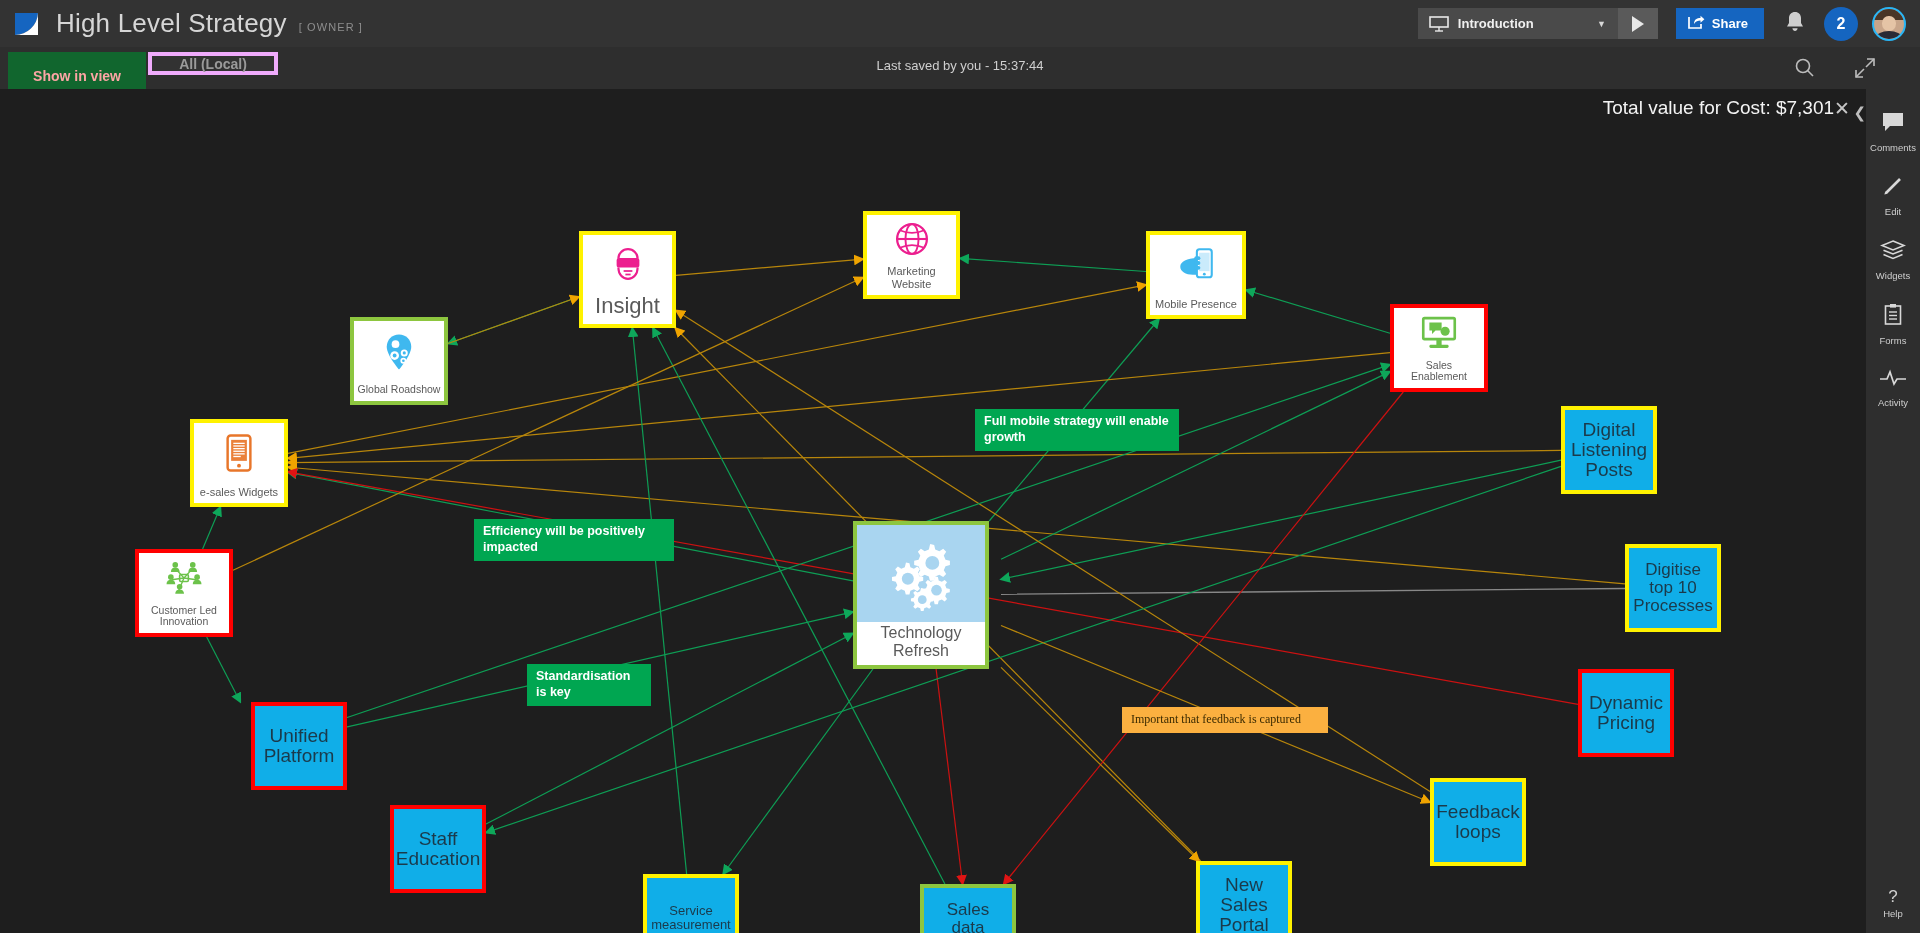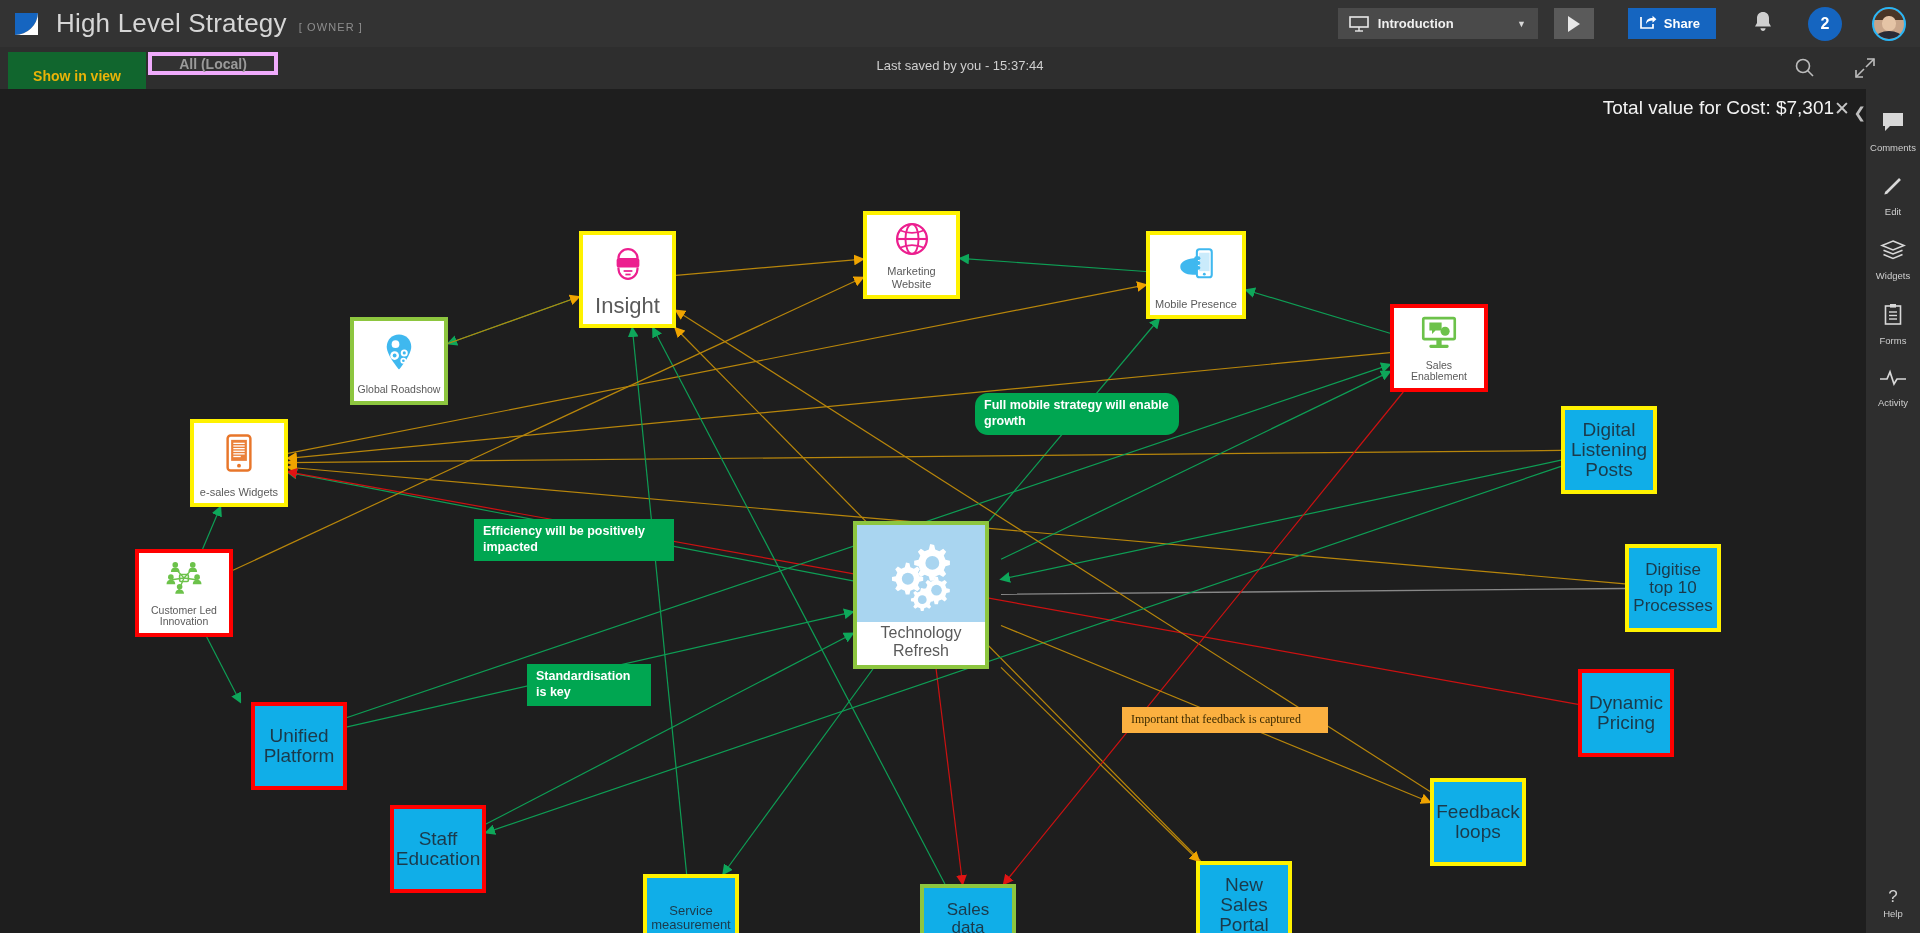--- a/index.html
+++ b/index.html
@@ -24,21 +24,21 @@
   .app-title {
     margin-left: 14px; font-size: 26px; color: #d6d6d6; font-weight: 400;
     letter-spacing: .2px; white-space: nowrap;
   }
   .owner-tag {
     margin-left: 12px; font-size: 11px; color: #8e8e8e; letter-spacing: 1.1px;
     white-space: nowrap; padding-top: 6px;
   }
   .topbar-right {
     position: absolute; right: 0; top: 0; height: 47px;
-    display: flex; align-items: center; gap: 16px;
+    display: flex; align-items: center; gap: 0;
   }
   .scene-select {
     display: flex; align-items: center; height: 31px; background: #4a4a4a;
     min-width: 200px; padding: 0 0 0 10px; cursor: pointer;
   }
   .scene-select .mon { width: 22px; height: 18px; margin-right: 8px; }
   .scene-name { font-size: 13px; color: #f0f0f0; font-weight: bold; flex: 1; white-space: nowrap; }
   .caret-dn { font-size: 9px; color: #d8d8d8; margin: 0 12px 0 14px; }
   .play-btn {
     width: 40px; height: 31px; background: #5a5a5a;
@@ -72,21 +72,21 @@
   .avatar .shoulders { position:absolute; left:6%; bottom:0; width:88%; height:24%;
      border-radius:50% 50% 0 0 / 100% 100% 0 0; background:#2a2a35; }
 
   
   .subbar {
     position: absolute; left: 0; top: 47px; width: 1920px; height: 42px;
     background: #2e2e2e;
   }
   .tab-showinview {
     position: absolute; left: 8px; top: 5px; height: 48px; min-width: 138px;
-    background: #11662e; color: #eab308; font-size: 14px; font-weight: bold;
+    background: #11662e; color: #fca5a5; font-size: 14px; font-weight: bold;
     display: flex; align-items: center; justify-content: center; cursor: pointer;
   }
   .tab-alllocal {
     position: absolute; left: 148px; top: 5px; height: 23px; min-width: 130px;
     background: #323232; border: 4px solid #f0abfc; color: #9a9a9a;
     font-size: 14px; font-weight: bold;
     display: flex; align-items: center; justify-content: center; cursor: pointer;
   }
   .lastsaved {
     position: absolute; left: 50%; transform: translateX(-50%); top: 58px;
@@ -442,21 +442,21 @@
         <div class="snode" style="left: 1196px; top: 772px; width: 96px; height: 88px; background: rgb(16, 174, 232); border: 4px solid rgb(255, 242, 0); font-size: 19px; white-space: pre-line;">New
 Sales
 Portal</div>
         <div class="snode" style="left: 643px; top: 785px; width: 96px; height: 88px; background: rgb(16, 174, 232); border: 4px solid rgb(255, 242, 0); font-size: 13px; white-space: pre-line;">Service
 measurement</div>
         <div class="snode" style="left: 920px; top: 795px; width: 96px; height: 88px; background: rgb(16, 174, 232); border: 4px solid rgb(141, 198, 63); font-size: 17px; white-space: pre-line;">Sales
 data
 Collection</div>
       </div>
     <div id="labels-layer">
-        <div class="label-chip" style="left: 975px; top: 304px; width: 204px; background: rgb(0, 166, 81); color: rgb(255, 255, 255); border-radius: 13px;">Full mobile strategy will enable growth</div>
+        <div class="label-chip" style="left: 975px; top: 320px; width: 204px; background: rgb(0, 166, 81); color: rgb(255, 255, 255);">Full mobile strategy will enable growth</div>
         <div class="label-chip" style="left: 474px; top: 430px; width: 200px; background: rgb(0, 166, 81); color: rgb(255, 255, 255);">Efficiency will be positively impacted</div>
         <div class="label-chip" style="left: 527px; top: 575px; width: 124px; background: rgb(0, 166, 81); color: rgb(255, 255, 255);">Standardisation is key</div>
         <div class="label-chip" style="left: 1122px; top: 618px; width: 206px; background: rgb(251, 176, 64); color: rgb(58, 42, 0); font-weight: normal; font-size: 12px; font-family: Liberation Serif, serif;">Important that feedback is captured</div>
       </div>
   </div>
 
   <div class="rail-collapse">❮</div>
 
   <div class="rail">
     <div class="rail-item">

